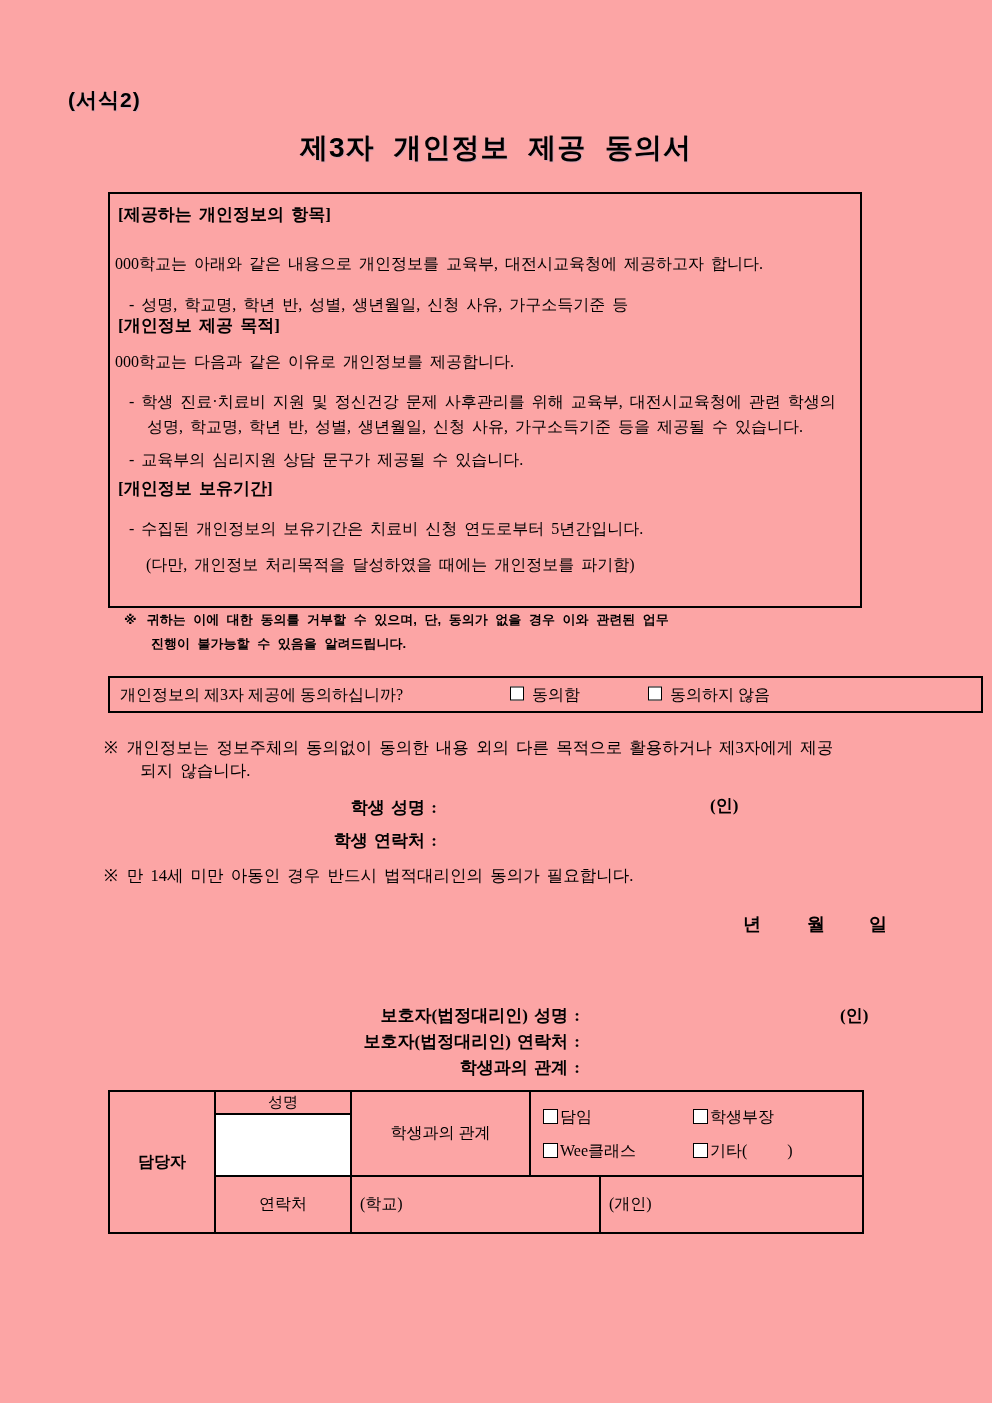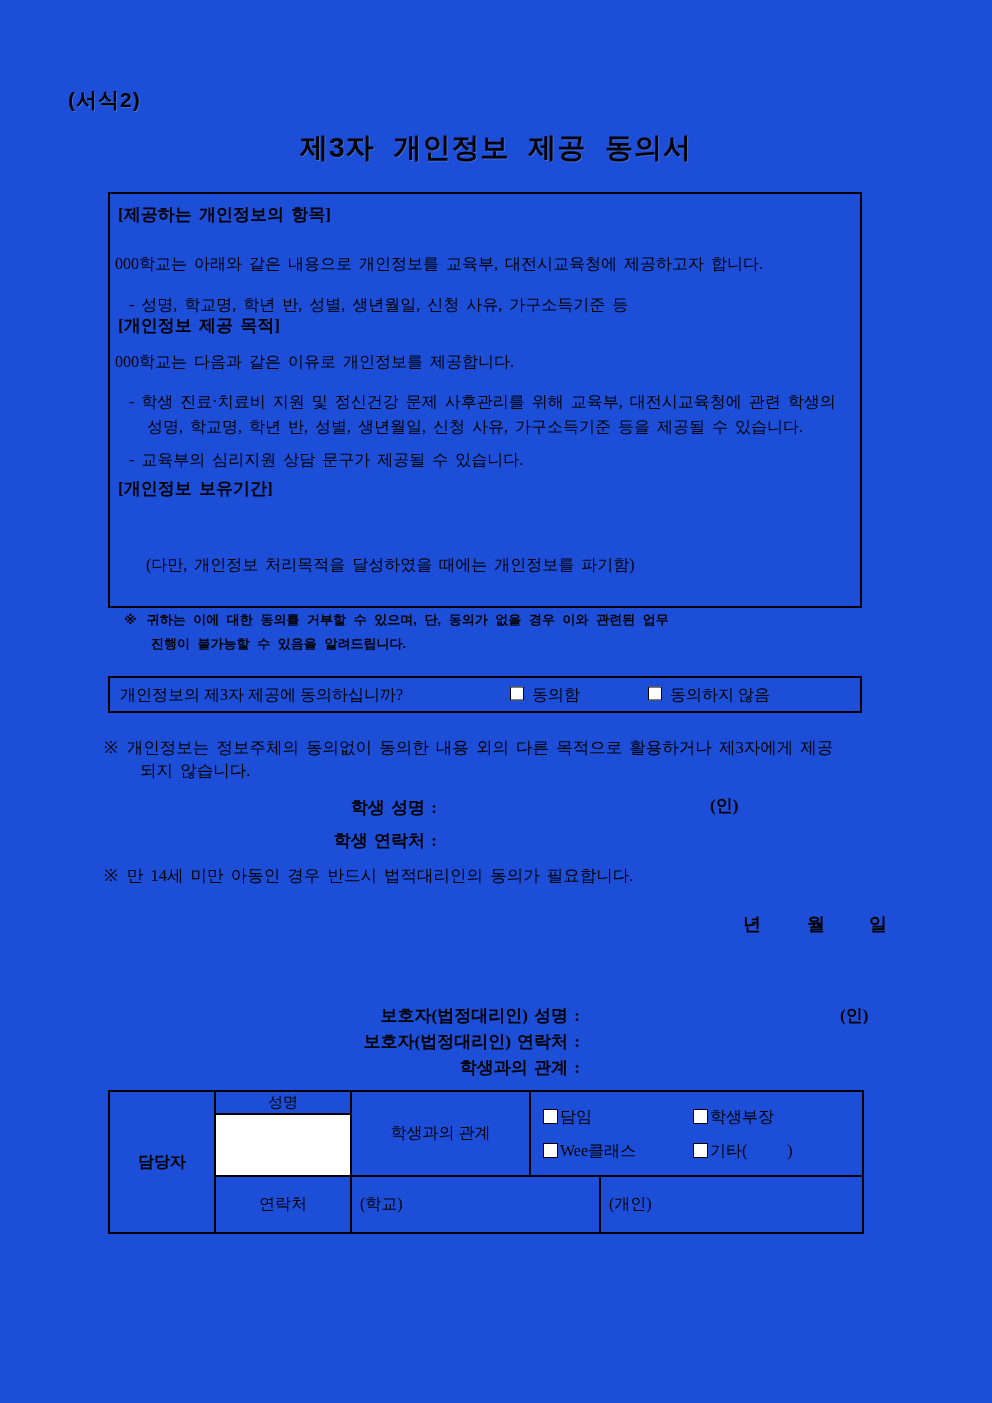--- a/index.html
+++ b/index.html
@@ -1,33 +1,33 @@
 <!DOCTYPE html>
 <html><head>
 <meta charset="utf-8">
 <style>
   html,body{margin:0;padding:0;background:#e8e8e8;}
   .page{
-    position:relative;width:992px;height:1403px;background:#1d4ed8;
+    position:relative;width:992px;height:1403px;background:#fca5a5;
     margin:0 auto;overflow:hidden;color:#000;
     font-family:"Liberation Serif","DejaVu Serif",serif;
   }
   .sans{font-family:"Liberation Sans","DejaVu Sans",sans-serif;}
   .abs{position:absolute;}
   .form-label{left:68px;top:86px;font-size:21px;font-weight:bold;letter-spacing:1px;
     text-shadow:1px 1px 0 rgba(140,165,215,.35);}
   .doc-title{left:0;right:0;top:129px;text-align:center;font-size:28px;font-weight:bold;
     word-spacing:10px;letter-spacing:1px;text-shadow:1px 1px 0 rgba(140,165,215,.35);}
   .info-box{left:108px;top:192px;width:754px;height:416px;border:2px solid #000;box-sizing:border-box;}
   .info-box>div{position:absolute;white-space:nowrap;}
   .bhead{font-weight:bold;font-size:17px;word-spacing:3px;}
   .body-t{font-size:16px;word-spacing:3px;margin-top:8px;}
   .refusal{font-family:"Liberation Sans","DejaVu Sans",sans-serif;font-weight:bold;
     font-size:13px;word-spacing:4px;}
-  .consent-box{left:108px;top:676px;width:754px;height:37px;border:2px solid #000;box-sizing:border-box;}
+  .consent-box{left:108px;top:676px;width:875px;height:37px;border:2px solid #000;box-sizing:border-box;}
   .cb{display:inline-block;width:12px;height:12px;border:1.5px solid #000;background:#fff;
     vertical-align:-1px;}
   .cgroup{position:absolute;top:50%;transform:translateY(-50%);white-space:nowrap;font-size:16px;}
   .cgroup .cb{margin-right:8px;}
   .note{font-size:16.5px;word-spacing:3px;white-space:nowrap;}
   .note .mark{margin-right:9px;}
   .sig{font-weight:bold;font-size:17px;word-spacing:2px;white-space:nowrap;}
   .staff-table{border-collapse:collapse;table-layout:fixed;width:754px;}
   .staff-table td{border:2px solid #000;padding:0;font-size:16px;vertical-align:middle;overflow:hidden;}
   .tc{text-align:center;}
@@ -49,20 +49,21 @@
     <div class="body-t" style="left:5px;top:52px;">000학교는 아래와 같은 내용으로 개인정보를 교육부, 대전시교육청에 제공하고자 합니다.</div>
     <div class="body-t" style="left:19px;top:93px;">- 성명, 학교명, 학년 반, 성별, 생년월일, 신청 사유, 가구소득기준 등</div>
 
     <div class="bhead" style="left:8px;top:120px;">[개인정보 제공 목적]</div>
     <div class="body-t" style="left:5px;top:150px;text-align:center;">000학교는 다음과 같은 이유로 개인정보를 제공합니다.</div>
     <div class="body-t" style="left:19px;top:190px;">- 학생 진료·치료비 지원 및 정신건강 문제 사후관리를 위해 교육부, 대전시교육청에 관련 학생의</div>
     <div class="body-t" style="left:19px;top:248px;">- 교육부의 심리지원 상담 문구가 제공될 수 있습니다.</div>
     <div class="body-t" style="left:37px;top:215px;">성명, 학교명, 학년 반, 성별, 생년월일, 신청 사유, 가구소득기준 등을 제공될 수 있습니다.</div>
 
     <div class="bhead" style="left:8px;top:283px;">[개인정보 보유기간]</div>
+    <div class="body-t" style="left:19px;top:317px;">- 수집된 개인정보의 보유기간은 치료비 신청 연도로부터 5년간입니다.</div>
     <div class="body-t" style="left:36px;top:353px;">(다만, 개인정보 처리목적을 달성하였을 때에는 개인정보를 파기함)</div>
 
     <div class="refusal" style="left:14px;top:417px;">
       <span class="mark" style="margin-right:10px;">※</span><span>귀하는 이에 대한 동의를 거부할 수 있으며, 단, 동의가 없을 경우 이와 관련된 업무</span>
     </div>
     <div class="refusal" style="left:41px;top:441px;">진행이 불가능할 수 있음을 알려드립니다.</div>
   </div>
 
   <div class="abs consent-box">
     <div class="cgroup" style="left:10px;">개인정보의 제3자 제공에 동의하십니까?</div>

